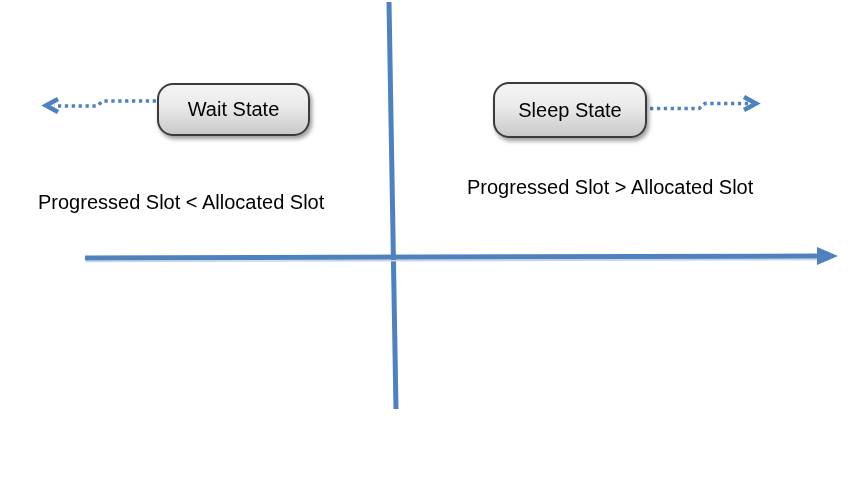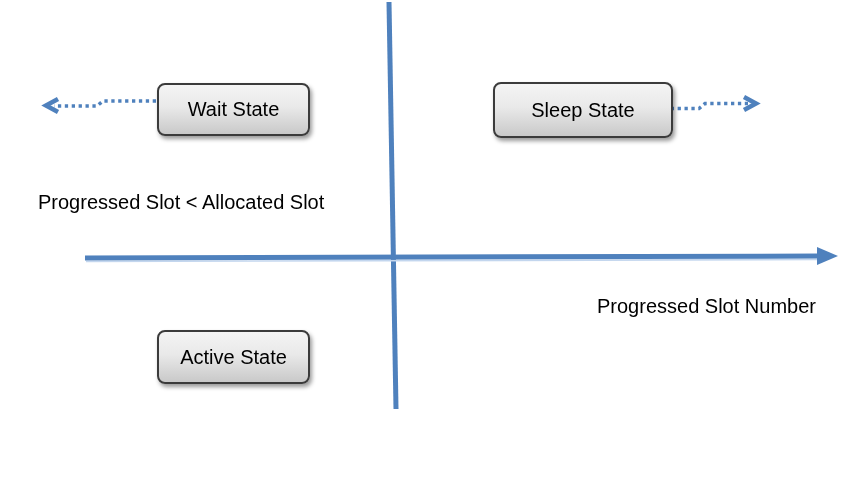--- a/index.html
+++ b/index.html
@@ -19,31 +19,31 @@
     position: absolute;
     left: 0;
     top: 0;
     width: 856px;
     height: 482px;
   }
   .state-box {
     position: absolute;
     box-sizing: border-box;
     border: 2px solid #3b3b3b;
-    border-radius: 8px;
+    border-radius: 16px;
     background: linear-gradient(to bottom, #f4f4f4 0%, #e9e9e9 45%, #c9c9c9 100%);
     box-shadow: 2px 3px 4px rgba(0,0,0,0.40);
     display: flex;
     align-items: center;
     justify-content: center;
     font-size: 20px;
     color: #000000;
   }
   #box-wait   { left: 157px; top: 83px;  width: 153px; height: 53px; }
-  #box-sleep  { left: 493px; top: 82px;  width: 180px; height: 56px; }
+  #box-sleep  { left: 493px; top: 82px;  width: 154px; height: 56px; }
   #box-active { left: 157px; top: 330px; width: 153px; height: 54px; }
   .caption {
     position: absolute;
     font-size: 20px;
     color: #000000;
     white-space: nowrap;
   }
   #cond-left  { left: 14px;  top: 191px; margin-left: 24px; }
   #cond-right { left: 467px; top: 176px; }
   #x-axis-label { left: 597px; top: 295px; }
@@ -72,23 +72,20 @@
   </svg>
 
   <div class="state-box" id="box-wait">
     <span>Wait State</span>
   </div>
 
   <div class="state-box" id="box-sleep">
     <span>Sleep State</span>
   </div>
 
-  <div class="state-box" id="box-active">
-    <span>Active State</span>
-  </div>
 
   <div class="caption" id="cond-left">Progressed Slot &lt; Allocated Slot</div>
 
+  <div class="caption" id="cond-right">Progressed Slot &gt; Allocated Slot</div>
 
-  <div class="caption" id="x-axis-label">Progressed Slot Number</div>
 
 
 </div>
 
 </body></html>

